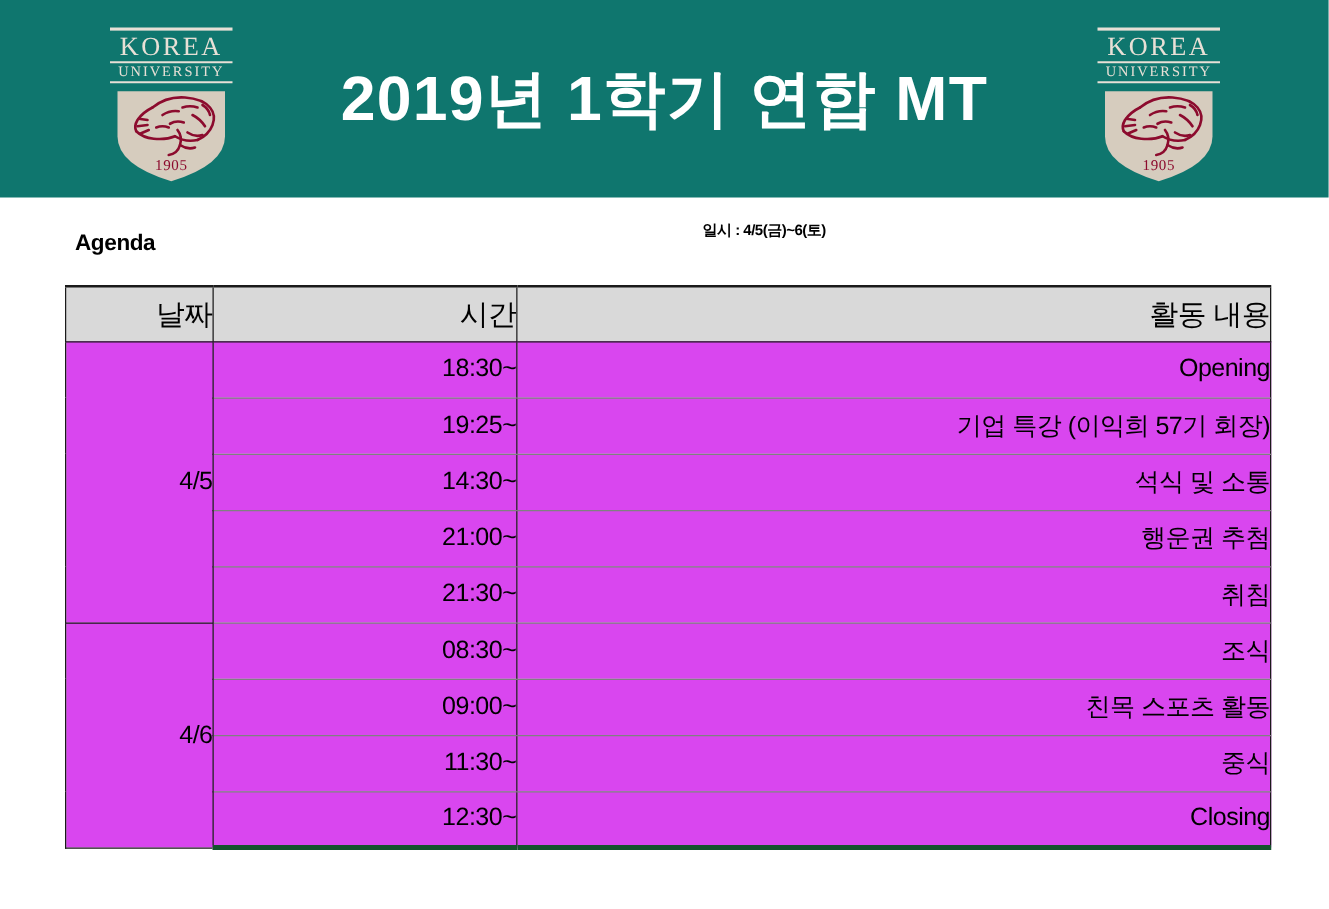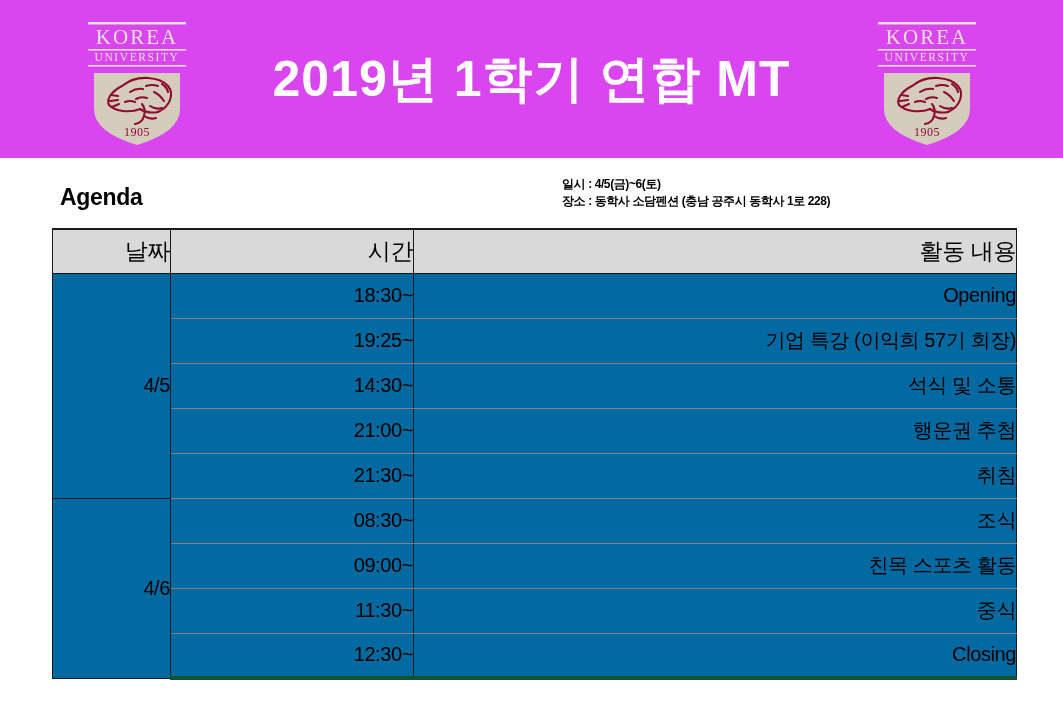--- a/index.html
+++ b/index.html
@@ -19,21 +19,21 @@
     height: 727px;
     background: #ffffff;
   }
 
   
   .banner {
     position: absolute;
     left: 0; top: 0;
     width: 1063px;
     height: 158px;
-    background: #d946ef;
+    background: #0f766e;
     overflow: hidden;
   }
 
   .banner-titles {
     position: absolute;
     left: 200px; top: 0;
     width: 663px;
     height: 158px;
     display: flex;
     flex-direction: column;
@@ -70,21 +70,21 @@
     height: 132px;
   }
   .crest.left  { left: 78px; }
   .crest.right { left: 868px; }
   .crest svg { display: block; width: 100%; height: 100%; }
 
   
   .agenda-label {
     position: absolute;
     left: 60px; top: 184px;
-    font-size: 23px;
+    font-size: 18px;
     font-weight: bold;
     color: #000000;
     letter-spacing: -0.3px;
   }
 
   .info-block {
     position: absolute;
     left: 562px; top: 176px;
     font-size: 12px;
     font-weight: bold;
@@ -122,21 +122,21 @@
     background: #d9d9d9;
     height: 44px;
     font-size: 23px;
     border-top: 2px solid #1a1a1a;
     border-bottom: 1.5px solid #1a1a1a;
   }
 
   .agenda-table tbody td {
     height: 45px;
     font-size: 20px;
-    background: #0369a1;
+    background: #d946ef;
   }
 
   .col-date { width: 118px; }
   .col-time { width: 243px; }
   .col-act  { width: 603px; }
 
   td.date-cell {
     font-size: 21px;
     border-top: 1.5px solid #1a1a1a;
     border-bottom: 1.5px solid #1a1a1a;
@@ -225,21 +225,20 @@
         </g>
         <text x="59" y="120" text-anchor="middle" fill="#8c0b2e" font-family="Liberation Serif, DejaVu Serif, serif" font-size="12" letter-spacing="0.5">1905</text>
       </svg>
     </div>
   </div>
 
   <div class="agenda-label">Agenda</div>
 
   <div class="info-block">
     <div>일시 : 4/5(금)~6(토)</div>
-    <div>장소 : 동학사 소담펜션 (충남 공주시 동학사 1로 228)</div>
   </div>
 
   <table class="agenda-table">
     <colgroup>
       <col class="col-date">
         <col class="col-time">
         <col class="col-act">
     </colgroup>
     <thead>
       <tr>

